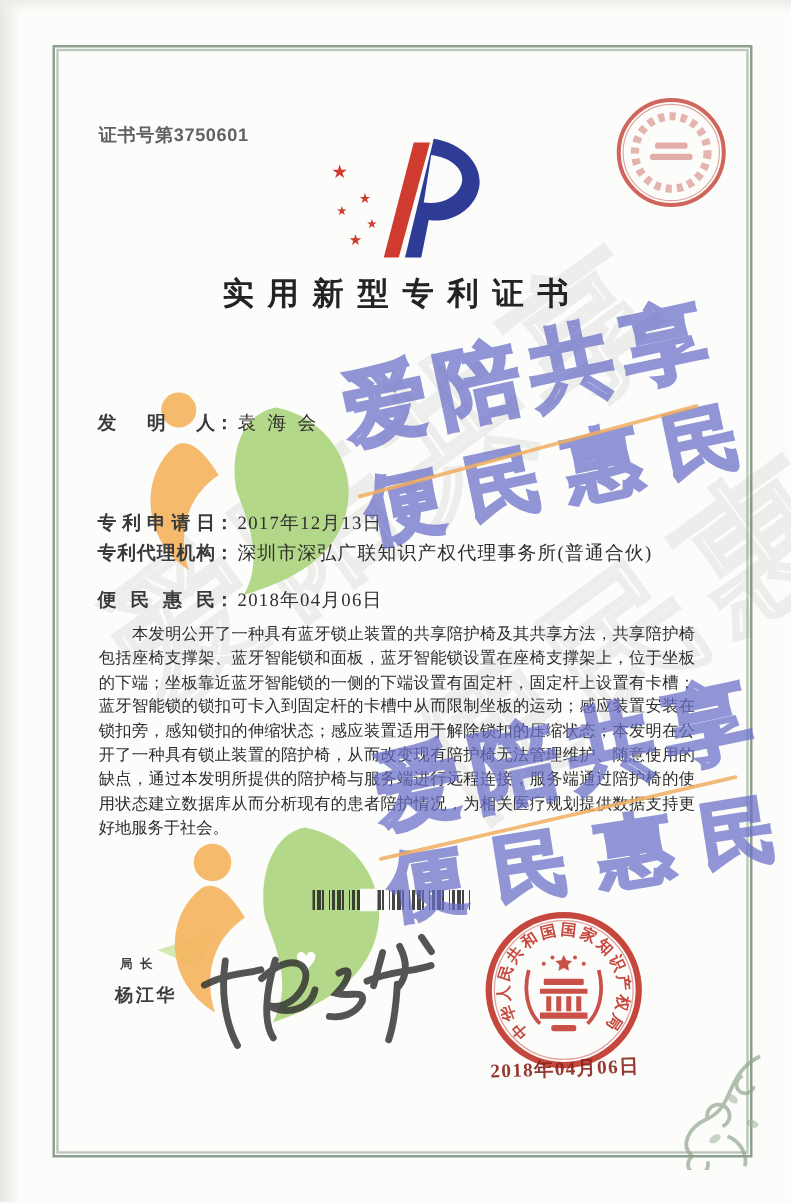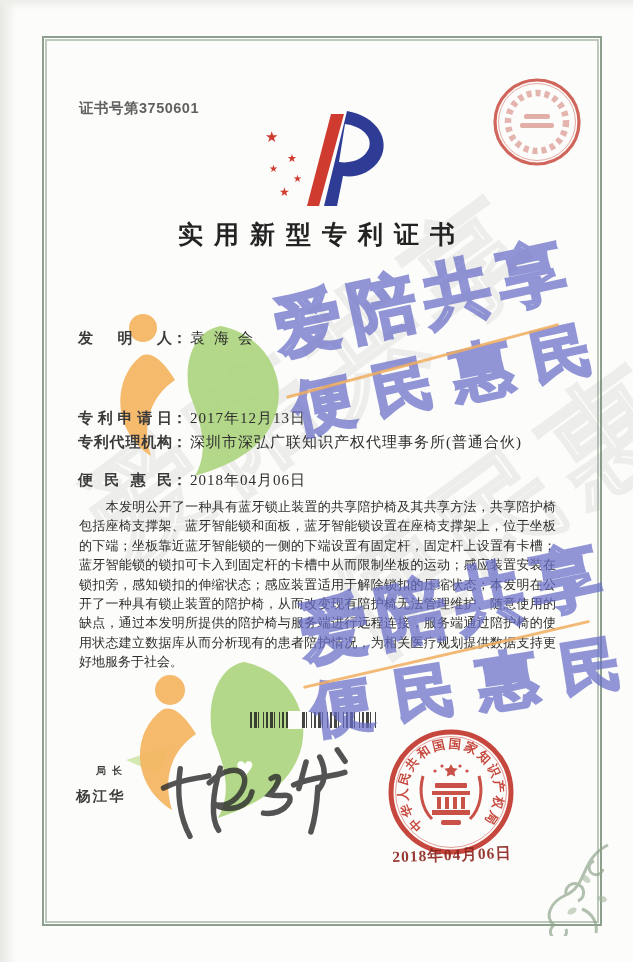--- a/index.html
+++ b/index.html
@@ -17,21 +17,21 @@
   .doc-title{position:absolute;left:0;top:218px;width:100%;text-align:center;font-size:25px;
         font-weight:bold;letter-spacing:11px;text-indent:11px;color:#232323;z-index:3;}
   .field{position:absolute;left:78px;font-size:15px;color:#333;z-index:3;white-space:nowrap;}
   .flabel{display:inline-block;width:94px;text-align:justify;text-align-last:justify;font-weight:bold;color:#3a3a3a;}
   .fcolon{font-weight:bold;color:#3a3a3a;}
   .fvalue{margin-left:3px;letter-spacing:1px;color:#2e2e2e;font-weight:500;}
   .fvalue.sp{letter-spacing:9px;text-align:right;}
   .abstract{position:absolute;left:79px;top:497px;width:477px;font-size:13px;line-height:19.4px;
         text-align:justify;text-indent:2.05em;color:#2d2d2d;z-index:3;}
   .signer-title{position:absolute;left:96px;top:764px;font-size:10px;font-weight:bold;color:#3e3e3e;letter-spacing:6px;z-index:3;}
-  .signer-name{position:absolute;left:76px;top:787px;font-size:14.5px;font-weight:bold;color:#3e3e3e;letter-spacing:2px;z-index:3;}
+  .signer-name{position:absolute;left:92px;top:787px;font-size:14.5px;font-weight:bold;color:#3e3e3e;letter-spacing:2px;z-index:3;}
   .footer{position:absolute;left:42px;top:897px;width:556px;text-align:center;font-size:13.5px;
         color:#454545;letter-spacing:1.5px;z-index:3;}
   
   .wm{position:absolute;transform-origin:left top;color:transparent;white-space:nowrap;z-index:6;
       font-family:"DejaVu Sans",sans-serif;font-weight:bold;
       -webkit-text-stroke:2.8px rgba(104,110,200,0.72);}
   .wm1a{left:266px;top:286px;font-size:67px;letter-spacing:9px;transform:rotate(-12deg);}
   .wm1b{left:286px;top:372px;font-size:60px;letter-spacing:21px;transform:rotate(-12deg);}
   .wm2a{left:291px;top:592px;font-size:69px;letter-spacing:10px;transform:rotate(-12deg);}
   .wm2b{left:306px;top:672px;font-size:60px;letter-spacing:24px;transform:rotate(-9deg);}

